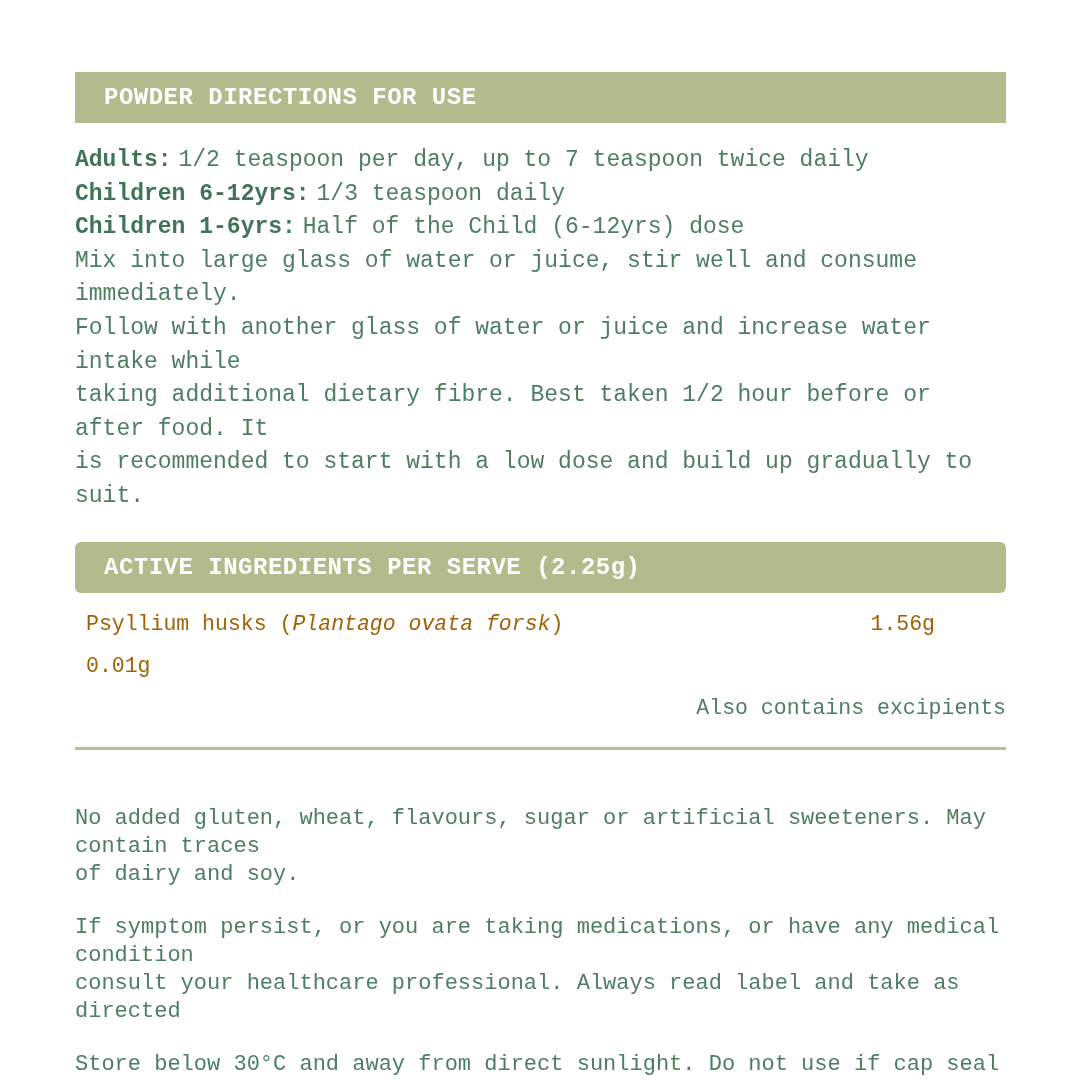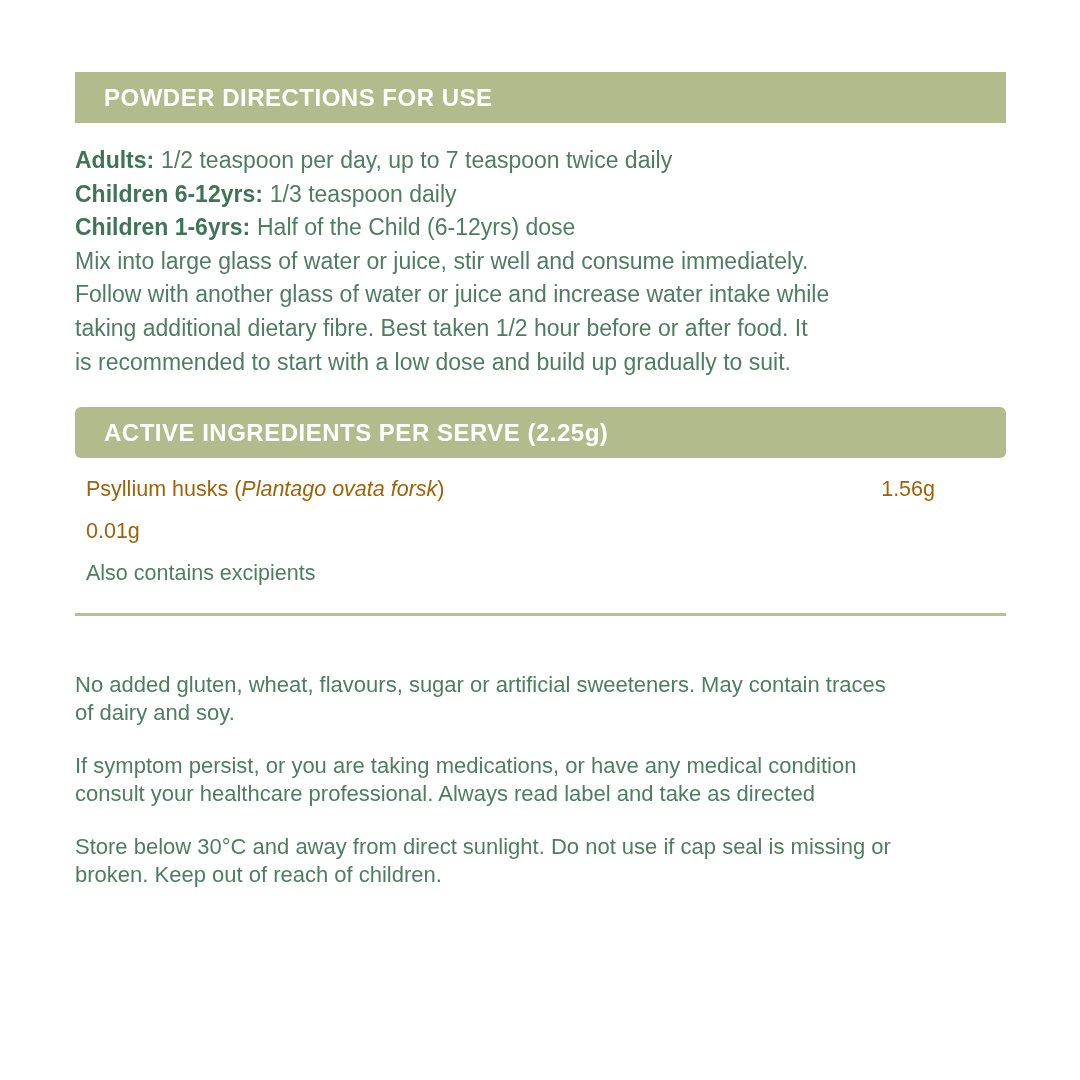--- a/index.html
+++ b/index.html
@@ -8,20 +8,21 @@
     height: 1080px;
     background: #ffffff;
     font-family: "Liberation Sans", "DejaVu Sans", sans-serif;
     overflow: hidden;
   }
   .page {
     position: relative;
     width: 1056px;
     height: 1080px;
     background: #ffffff;
+    font-family: Liberation Mono, monospace;
   }
   .content {
     position: absolute;
     left: 75px;
     top: 72px;
     width: 931px;
   }
   .banner {
     background: #b2bb8c;
     height: 51px;
@@ -68,20 +69,21 @@
   }
   .ing-name { max-width: 720px; }
   .ing-amount { white-space: nowrap; text-align: right; }
   .italic { font-style: italic; }
   .pre { white-space: pre-line; }
   .excipients-note {
     margin-top: 16px;
     padding-left: 11px;
     color: #4e7e61;
     font-size: 21.5px;
+    text-align: right;
   }
   .divider {
     margin-top: 27px;
     height: 3px;
     background: #b7c18f;
     border: none;
     width: 100%;
   }
   .footer-block {
     margin-top: 55px;

